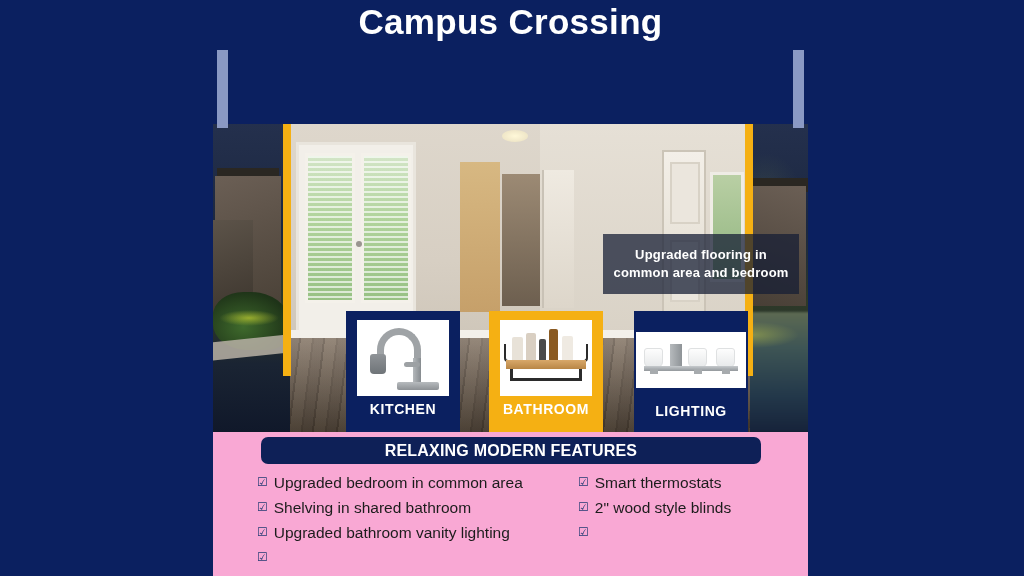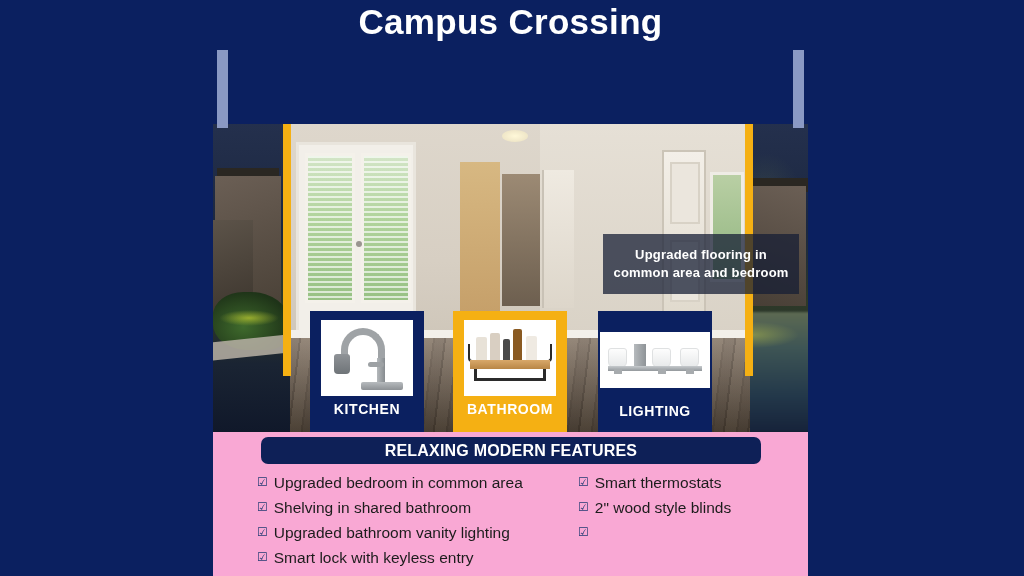--- a/index.html
+++ b/index.html
@@ -245,21 +245,21 @@
 
   
   .cards {
     position: absolute;
     left: 0; top: 311px; width: 595px; height: 121px;
     z-index: 9;
   }
   .card {
     position: absolute; top: 0;
     width: 114px; height: 121px;
-    display: flex; flex-direction: column; align-items: center;
+    display: flex; flex-direction: column; align-items: center; margin-left: 36px;
   }
   .card.c0 { left: 97px;  }
   .card.c1 { left: 240px; }
   .card.c2 { left: 385px; }
   .card-box {
     width: 100%; height: 121px;
     background: #0b2060;
     display: flex; flex-direction: column; align-items: center;
     padding-top: 9px;
   }
@@ -516,21 +516,20 @@
           <div class="feat-item">
             <span class="cb">☑</span>
             <span class="feat-text">Shelving in shared bathroom</span>
           </div>
           <div class="feat-item">
             <span class="cb">☑</span>
             <span class="feat-text">Upgraded bathroom vanity lighting</span>
           </div>
           <div class="feat-item">
             <span class="cb">☑</span>
-            <span class="feat-text">Smart lock with keyless entry</span>
           </div>
         </div>
 
         <div class="feat-col right">
           <div class="feat-item">
             <span class="cb">☑</span>
             <span class="feat-text">Smart thermostats</span>
           </div>
           <div class="feat-item">
             <span class="cb">☑</span>

